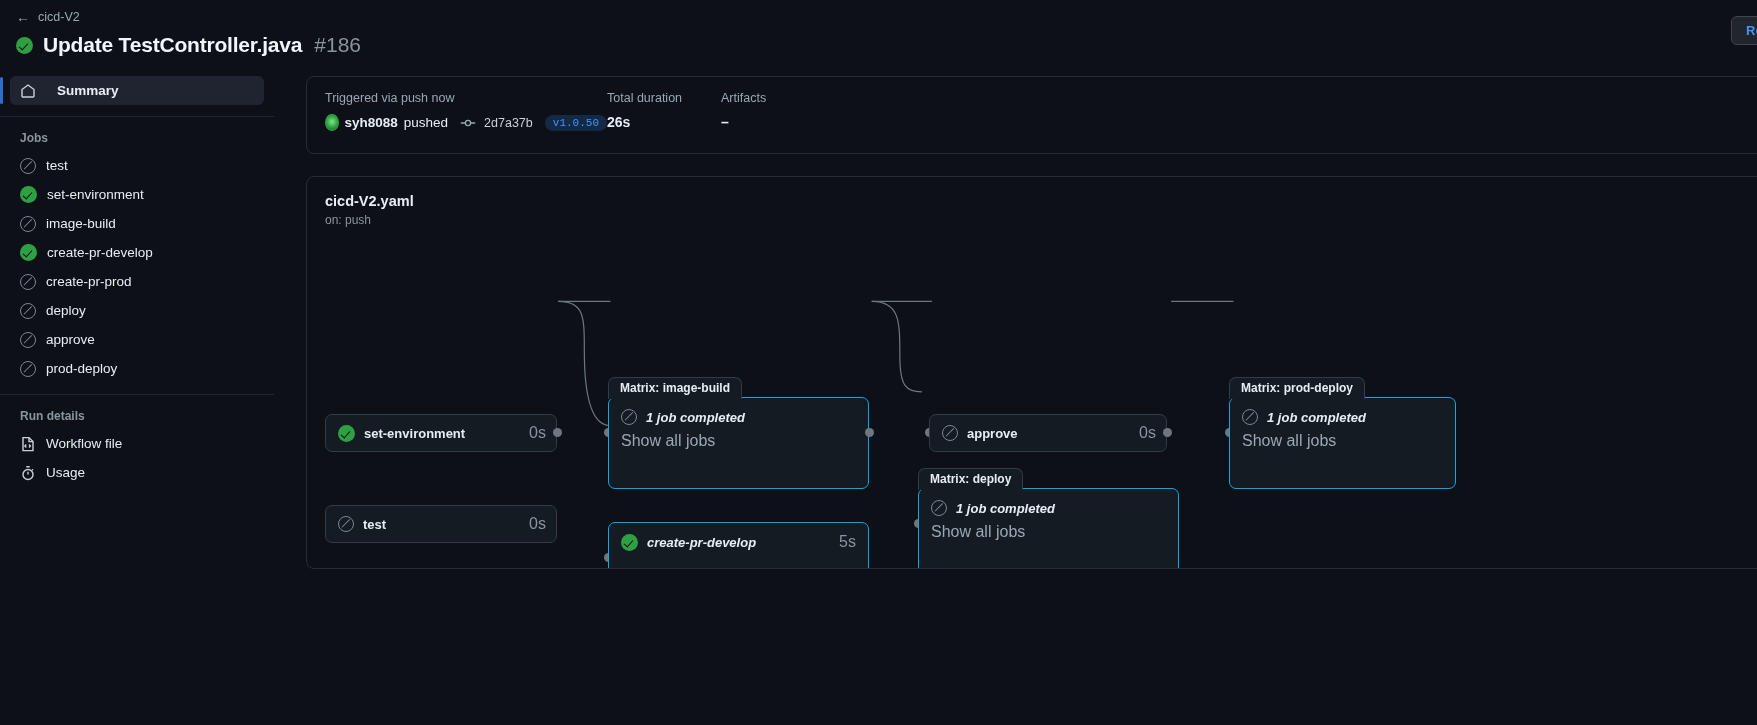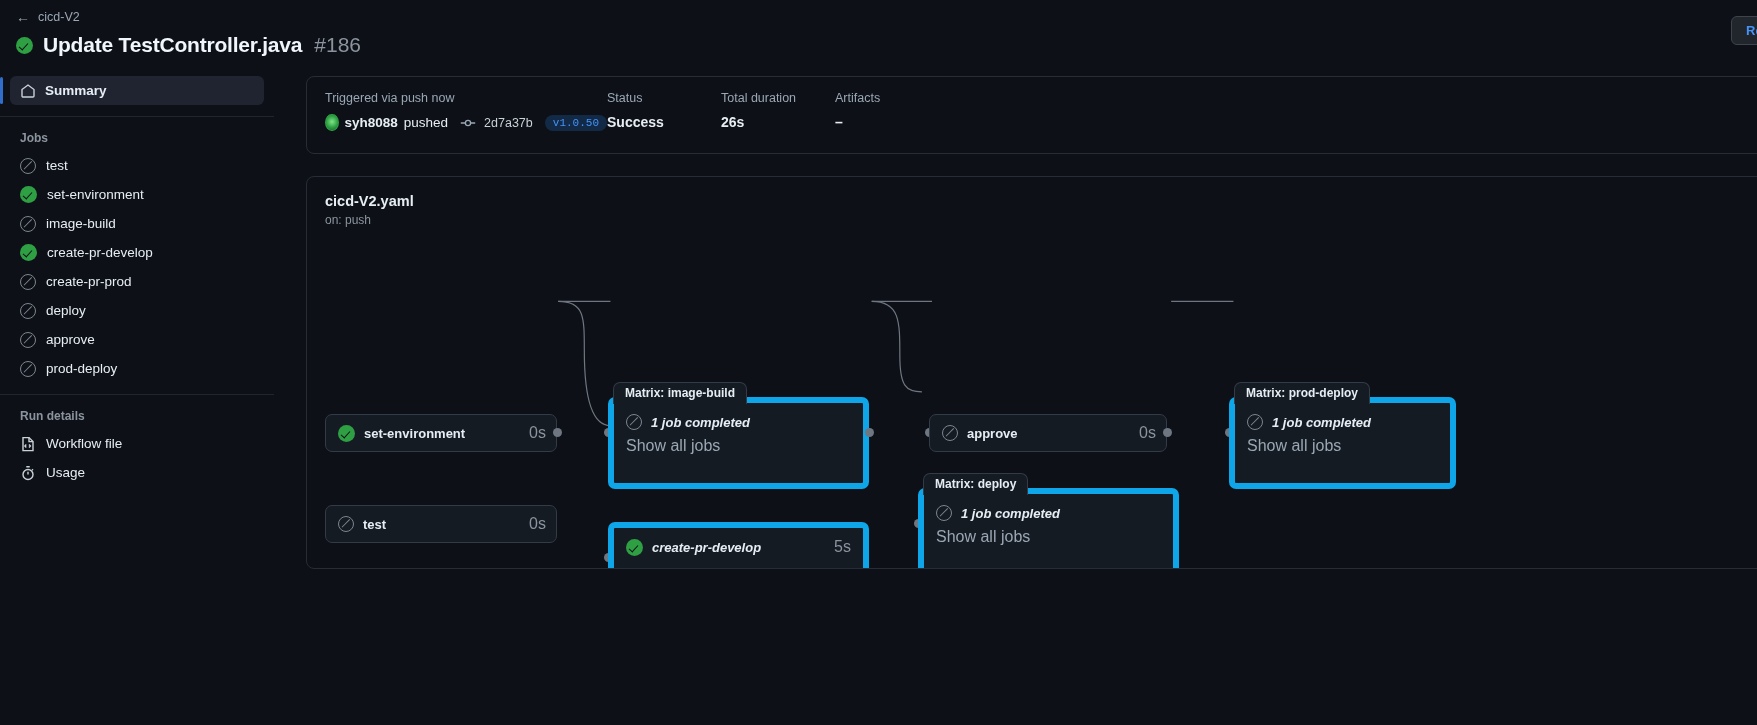--- a/index.html
+++ b/index.html
@@ -47,21 +47,21 @@
     width: 1.4px; height: 11px; background: #7d8590;
     transform: translateX(-50%) rotate(45deg);
   }
 
   
   .body-wrap { display: flex; height: 663px; }
 
   
   .sidebar { width: 274px; flex: 0 0 274px; padding-top: 14px; }
   .side-row {
-    display: flex; align-items: center; gap: 9px;
+    display: flex; align-items: center; gap: 21px;
     height: 29px; margin: 0 10px; padding: 0 10px;
     border-radius: 6px; font-size: 13.5px; color: #e6edf3;
   }
   .side-row.selected { background: #1f2430; font-weight: 700; position: relative; }
   .side-row.selected::before {
     content: ""; position: absolute; left: -10px; top: 1px;
     width: 3px; height: 27px; border-radius: 2px; background: #316dca;
   }
   .side-section {
     font-size: 12px; color: #8b949e; font-weight: 600;
@@ -117,21 +117,21 @@
     background: #151b23; border: 1px solid #333b47; border-radius: 7px;
     display: flex; align-items: center; height: 38px;
     padding: 0 10px 0 12px;
   }
   .node-label { font-size: 13px; font-weight: 700; color: #e6edf3; margin-left: 9px; white-space: nowrap; }
   .node-dur { font-size: 16px; color: #8b949e; margin-left: auto; padding-left: 14px; }
 
   
   .matrix {
     position: absolute;
-    background: #151b23; border: 6px solid #0ea5e9; border-radius: 7px;
+    background: #151b23; border: 1px solid #0ea5e9; border-radius: 7px;
   }
   .matrix-tab {
     position: absolute; top: -21px; left: -1px;
     background: #151b23; border: 1px solid #333b47; border-bottom: none;
     border-radius: 7px 7px 0 0;
     font-size: 12px; font-weight: 700; color: #e6edf3;
     padding: 3px 11px 4px 11px; white-space: nowrap;
   }
   .matrix-row { display: flex; align-items: center; height: 38px; padding: 0 12px; }
   .matrix-row .node-label { margin-left: 9px; font-style: italic; }
@@ -244,24 +244,20 @@
           <span class="ico commit-icon">
             <svg width="16" height="16" viewBox="0 0 16 16" fill="none" stroke="#9aa7b4" stroke-width="1.3">
               <circle cx="8" cy="8" r="2.6"></circle>
                 <path d="M0.8 8h4.6M10.6 8h4.6"></path>
             </svg>
           </span>
           <span class="sha">2d7a37b</span>
           <span class="tag-badge">v1.0.50</span>
         </div>
       </div>
-      <div class="sum-col sum-col-status">
-        <div class="sum-label">Status</div>
-        <div class="sum-value">Success</div>
-      </div>
       <div class="sum-col sum-col-dur">
         <div class="sum-label">Total duration</div>
         <div class="sum-value">26s</div>
       </div>
       <div class="sum-col">
         <div class="sum-label">Artifacts</div>
         <div class="sum-value">–</div>
       </div>
     </div>
 

